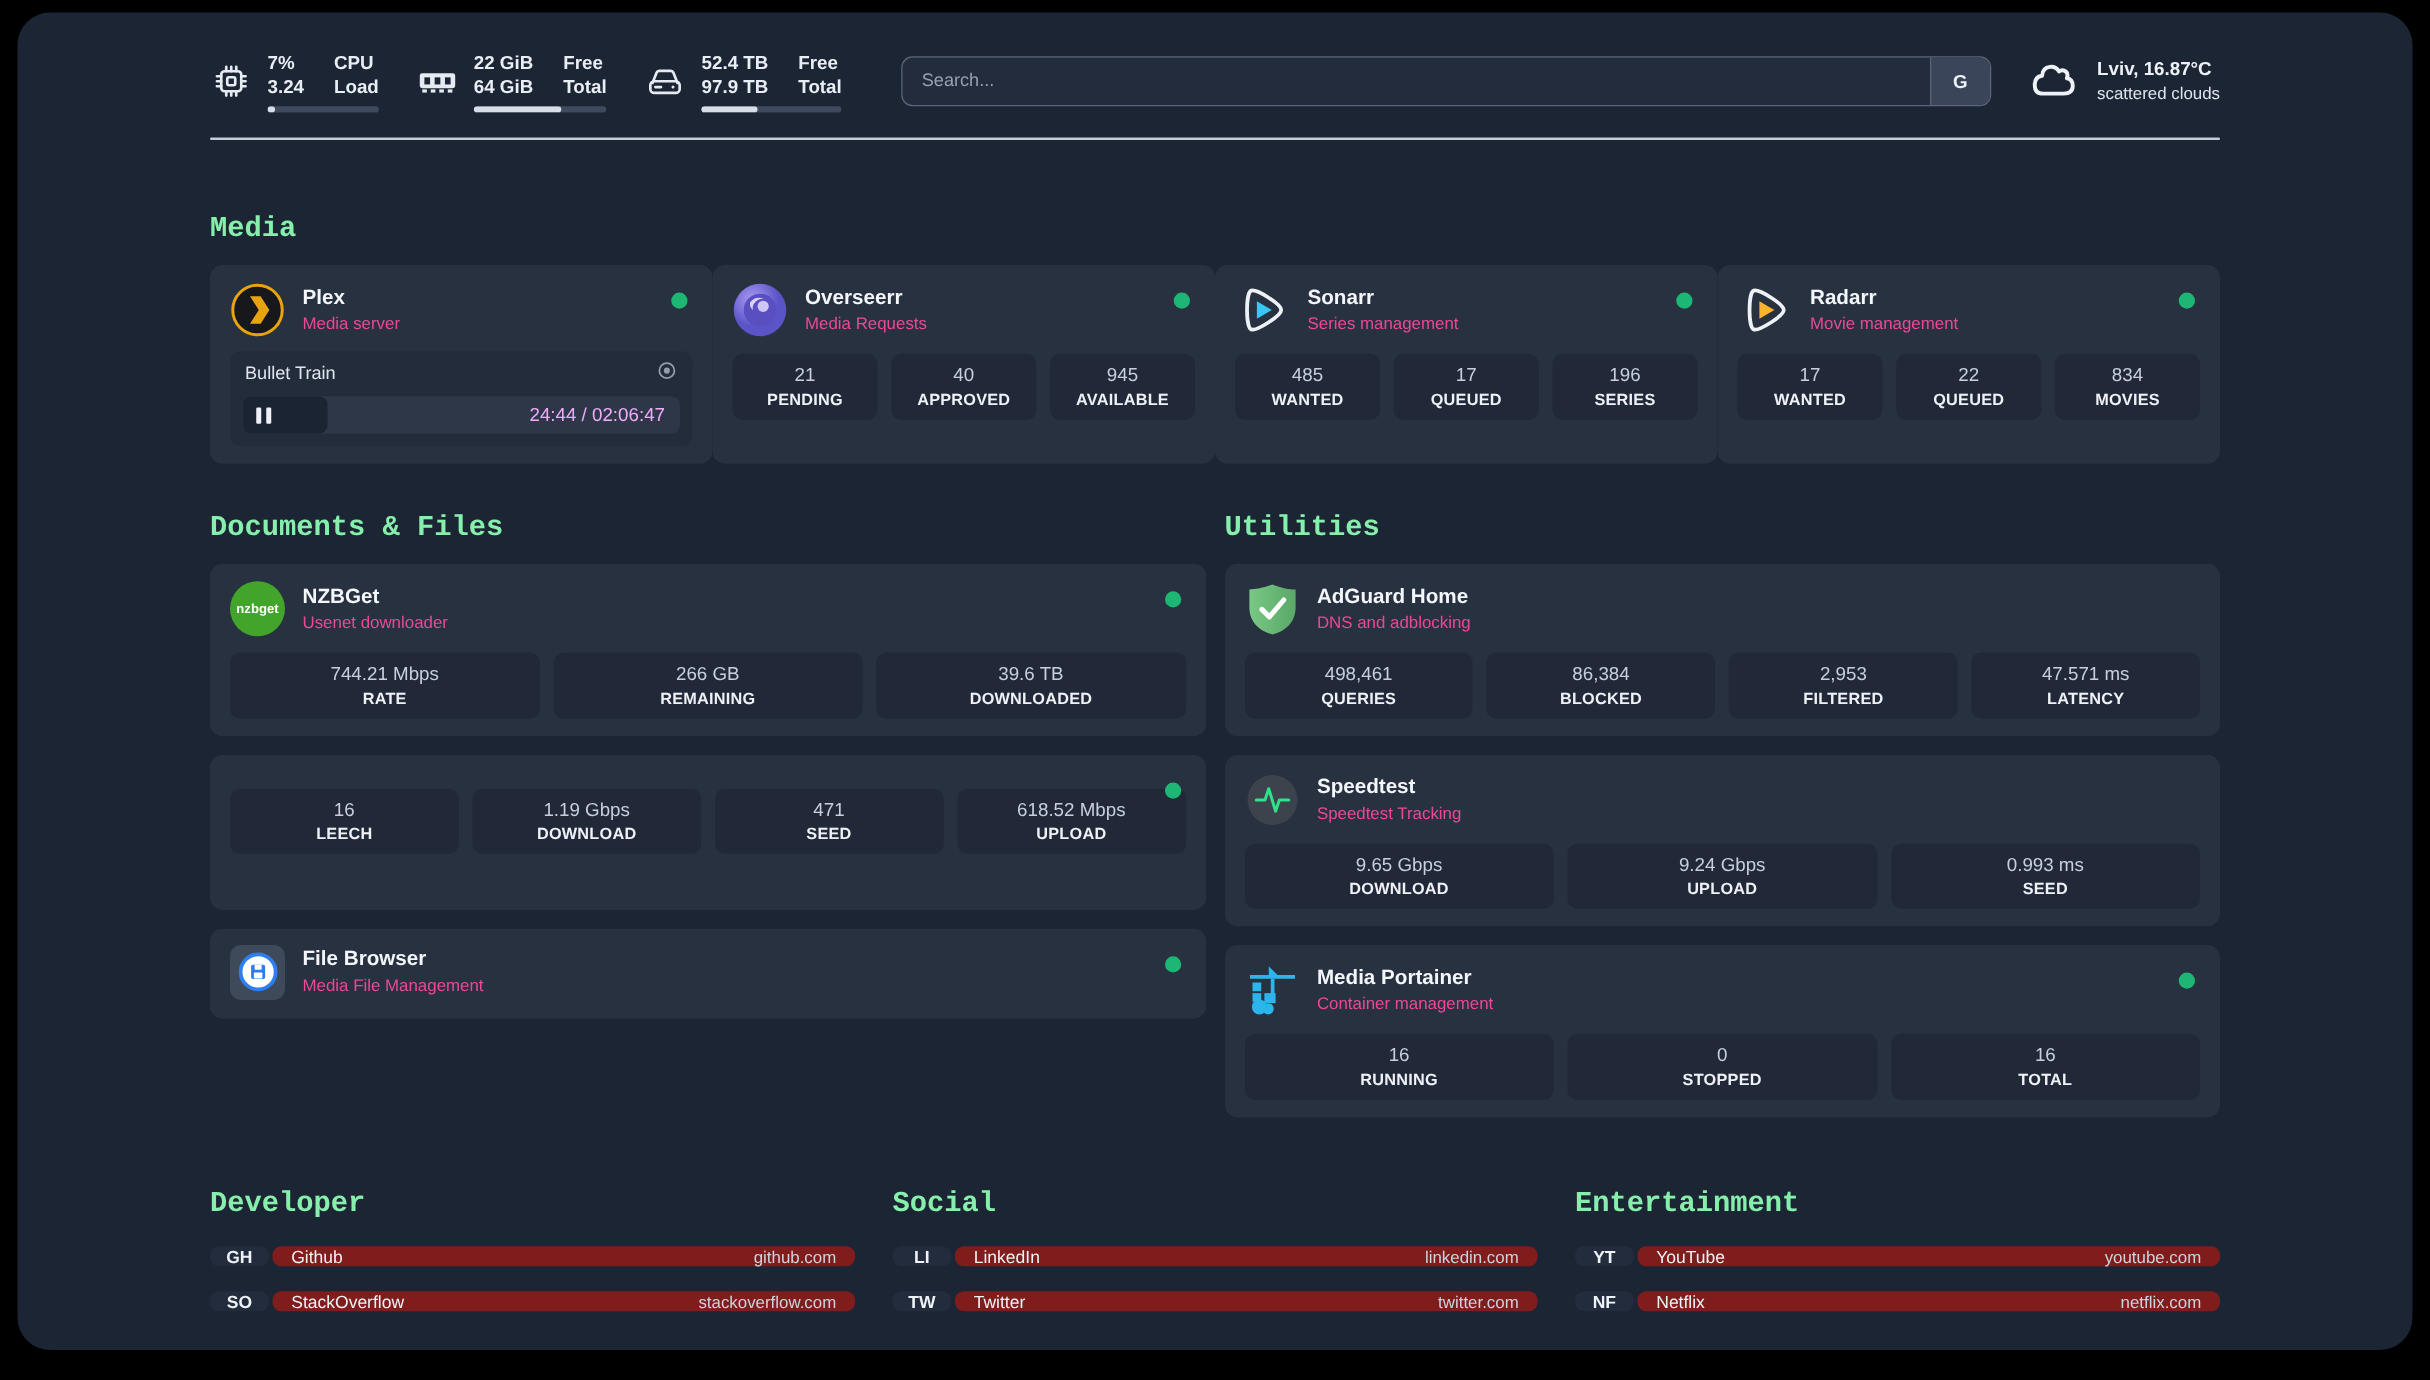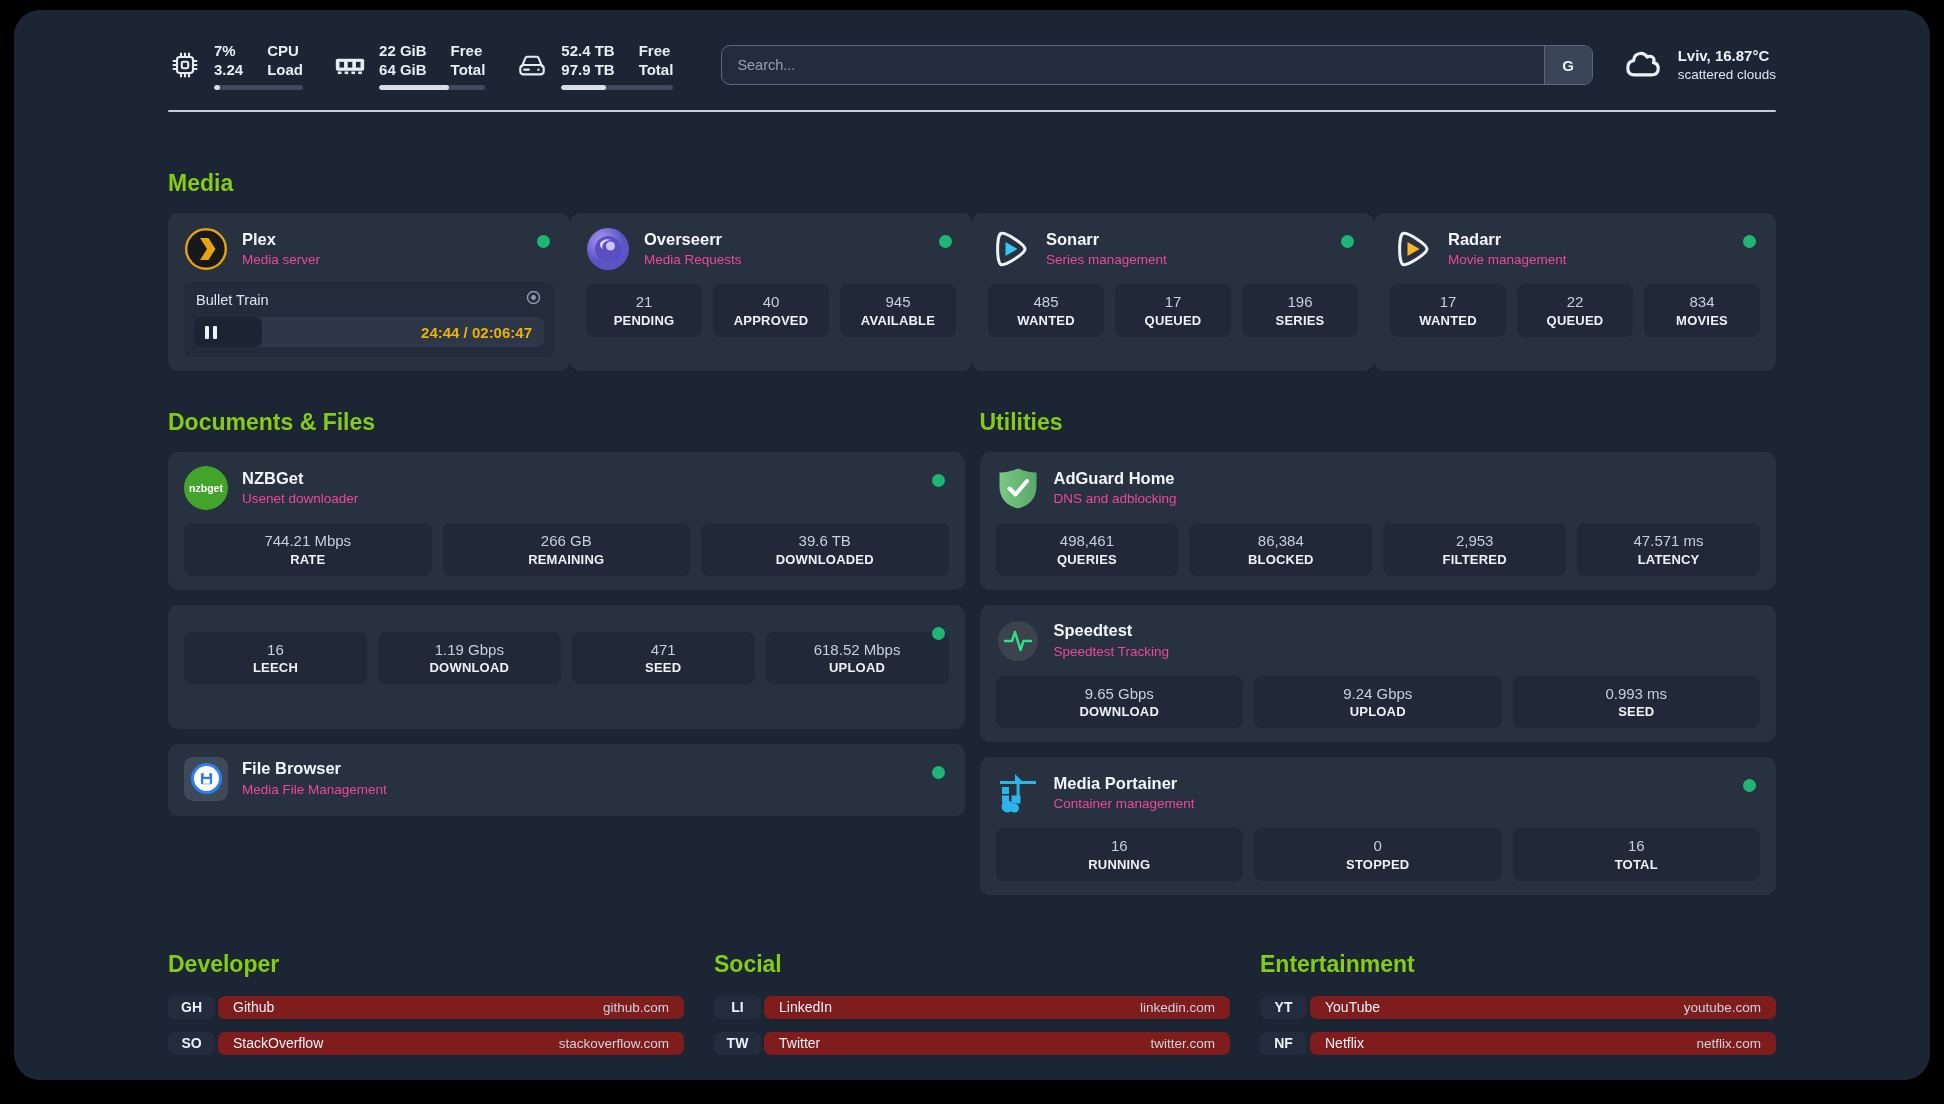--- a/index.html
+++ b/index.html
@@ -26,21 +26,21 @@
           font-size:14.5px;padding:0 15px;font-family:inherit;}
   .search input::placeholder{color:#96a0b2;}
   .g-btn{width:48px;background:#3b455a;border:none;border-left:1px solid #5b667c;
           color:#eef2f8;font-size:15px;font-weight:600;cursor:pointer;font-family:inherit;}
   .weather{display:flex;align-items:center;gap:13px;}
   .weather-main{font-size:15px;font-weight:600;color:#eef2f8;line-height:1.3;}
   .weather-sub{font-size:13.5px;color:#dfe5ee;line-height:1.3;}
   .divider{height:2px;background:#c6cdd9;margin-top:16px;border-radius:1px;}
 
   
-  .section-title{font-size:23px;font-weight:600;color:#84cc16;margin:0;}
+  .section-title{font-size:23px;font-weight:600;color:#86efac;margin:0;font-family:Liberation Mono, monospace;}
   .media-title{margin:58px 0 16px 0;}
   .media-grid{display:grid;grid-template-columns:repeat(4,1fr);gap:0;}
   .cols-row{display:grid;grid-template-columns:1fr 1fr;gap:15px;align-items:start;}
   .col-title{margin:38px 0 16px 0;}
   .col-stack{display:flex;flex-direction:column;gap:15px;}
 
   
   .card{background:#28313f;border-radius:10px;padding:14px 16px;position:relative;
         box-sizing:border-box;min-height:124px;cursor:pointer;}
   .card.short{min-height:72px;padding-top:13px;}
@@ -66,28 +66,28 @@
 
   
   .player{margin-top:11px;background:#232c3b;border-radius:8px;padding:7px 10px 10px;}
   .player-top{display:flex;align-items:center;justify-content:space-between;padding:0 2px;}
   .player-title{font-size:14.5px;color:#dfe5ee;}
   .player-bar{margin-top:7px;height:30px;background:#2d3748;border-radius:7px;
         position:relative;display:flex;align-items:center;overflow:hidden;}
   .player-progress{position:absolute;left:0;top:0;bottom:0;background:#1b2433;border-radius:7px;}
   .pause-icon{position:absolute;left:11px;display:flex;gap:4px;z-index:1;}
   .pause-icon i{display:block;width:4px;height:13px;background:#eef2f8;border-radius:1px;}
-  .player-time{margin-left:auto;padding-right:12px;font-size:15px;font-weight:700;
-        color:#eab308;z-index:1;}
+  .player-time{margin-left:auto;padding-right:12px;font-size:15px;font-weight:400;
+        color:#f0abfc;z-index:1;}
 
   
   .links-grid{display:grid;grid-template-columns:1fr 1fr 1fr;gap:30px;margin-top:56px;}
   .links-title{margin-bottom:18px;}
   .link-rows{display:flex;flex-direction:column;gap:13px;}
-  .link-row{display:flex;gap:3px;height:23px;cursor:pointer;}
+  .link-row{display:flex;gap:3px;height:23px;cursor:pointer;align-items:center;}
   .link-tag{width:47px;flex:none;background:#222c3d;border-radius:7px;display:flex;
         align-items:center;justify-content:center;font-size:14px;font-weight:700;color:#eef2f7;}
   .link-pill{flex:1;background:#7f1d1d;border-radius:7px;display:flex;align-items:center;
         justify-content:space-between;padding:0 15px;}
   .link-name{font-size:14px;color:#eef2f7;}
   .link-url{font-size:13.5px;color:#ccd3de;}
 </style>
 </head>
 <body>
 

